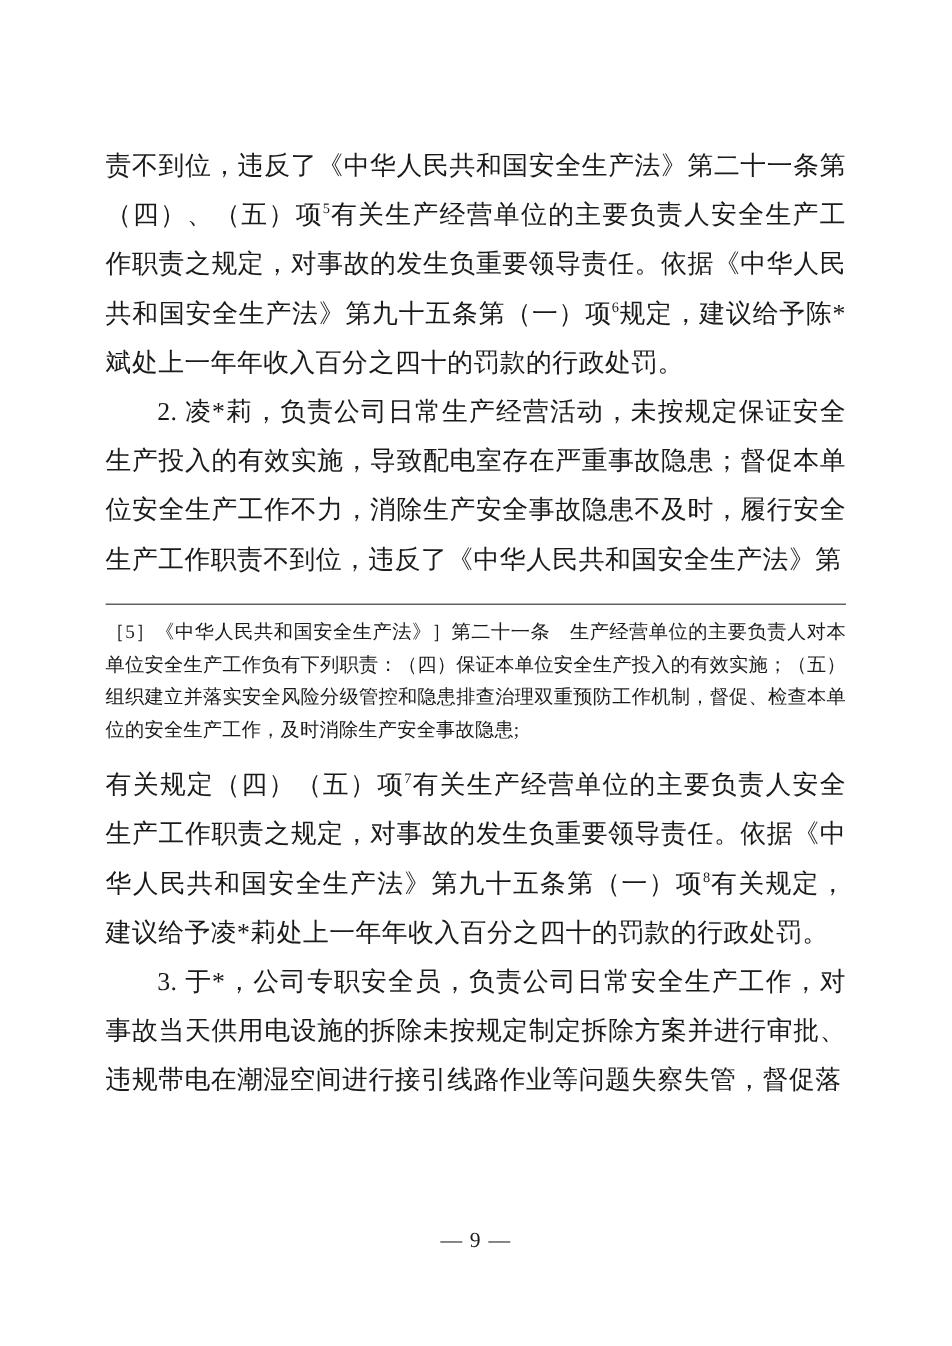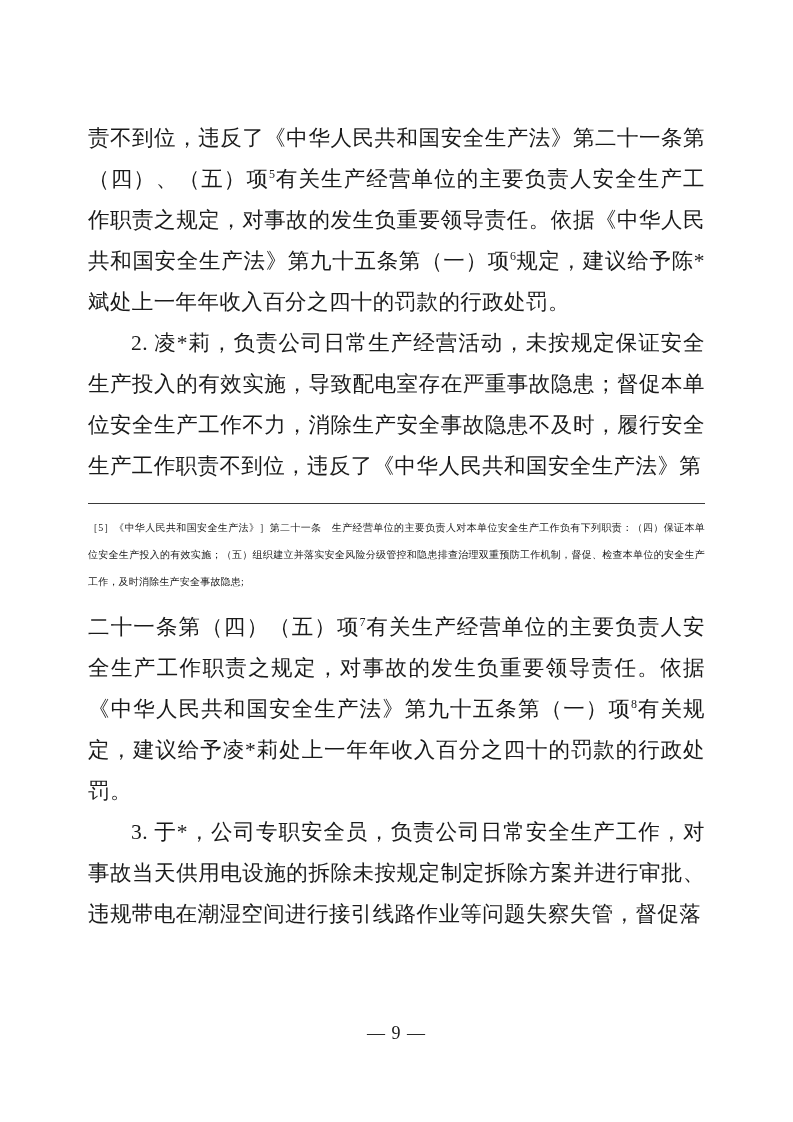--- a/index.html
+++ b/index.html
@@ -42,21 +42,21 @@
     line-height: 0;
     letter-spacing: 0;
   }
   .rule {
     border: none;
     border-top: 1px solid #3a3a3a;
     margin: 16px 0 10px 0;
     width: 100%;
   }
   .footnotes {
-    font-size: 10px;
+    font-size: 16px;
     line-height: 27px;
     text-align: justify;
     text-justify: inter-ideograph;
     letter-spacing: 0.2px;
   }
   .footnote {
     margin: 0 0 1px 0;
   }
   .after-notes {
     margin-top: 12px;
@@ -89,21 +89,21 @@
   <hr class="rule">
 
   <div class="footnotes">
     <p class="footnote">
       <span>［5］</span><span>《中华人民共和国安全生产法》］第二十一条　生产经营单位的主要负责人对本单位安全生产工作负有下列职责：（四）保证本单位安全生产投入的有效实施；（五）组织建立并落实安全风险分级管控和隐患排查治理双重预防工作机制，督促、检查本单位的安全生产工作，及时消除生产安全事故隐患;</span>
     </p>
   </div>
 
   <div class="body-text after-notes">
     <p class="para">
-      <span>二十一条第（四）（五）项</span><span class="sup">7</span><span>有关生产经营单位的主要负责人安全生产工作职责之规定，对事故的发生负重要领导责任。依据《中华人民共和国安全生产法》第九十五条第（一）项</span><span class="sup">8</span><span>有关规定，建议给予凌*莉处上一年年收入百分之四十的罚款的行政处罚。</span>
+      <span>有关规定（四）（五）项</span><span class="sup">7</span><span>有关生产经营单位的主要负责人安全生产工作职责之规定，对事故的发生负重要领导责任。依据《中华人民共和国安全生产法》第九十五条第（一）项</span><span class="sup">8</span><span>有关规定，建议给予凌*莉处上一年年收入百分之四十的罚款的行政处罚。</span>
     </p>
     <p class="para indent">
       <span>3. 于*，公司专职安全员，负责公司日常安全生产工作，对事故当天供用电设施的拆除未按规定制定拆除方案并进行审批、违规带电在潮湿空间进行接引线路作业等问题失察失管，督促落</span>
     </p>
   </div>
 
   <div class="page-number">— 9 —</div>
 
 </div>
 

